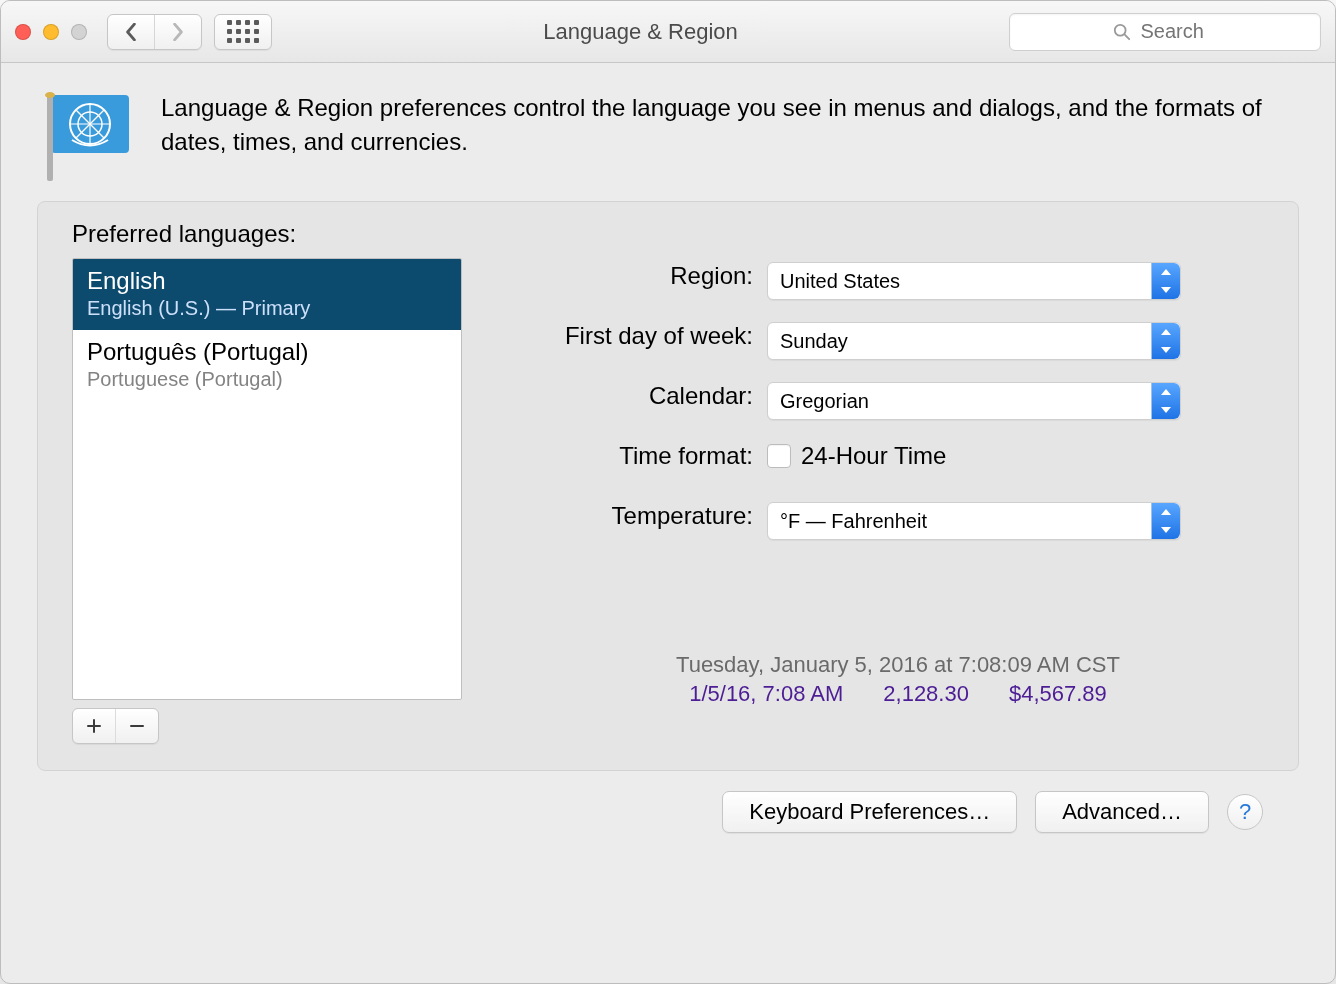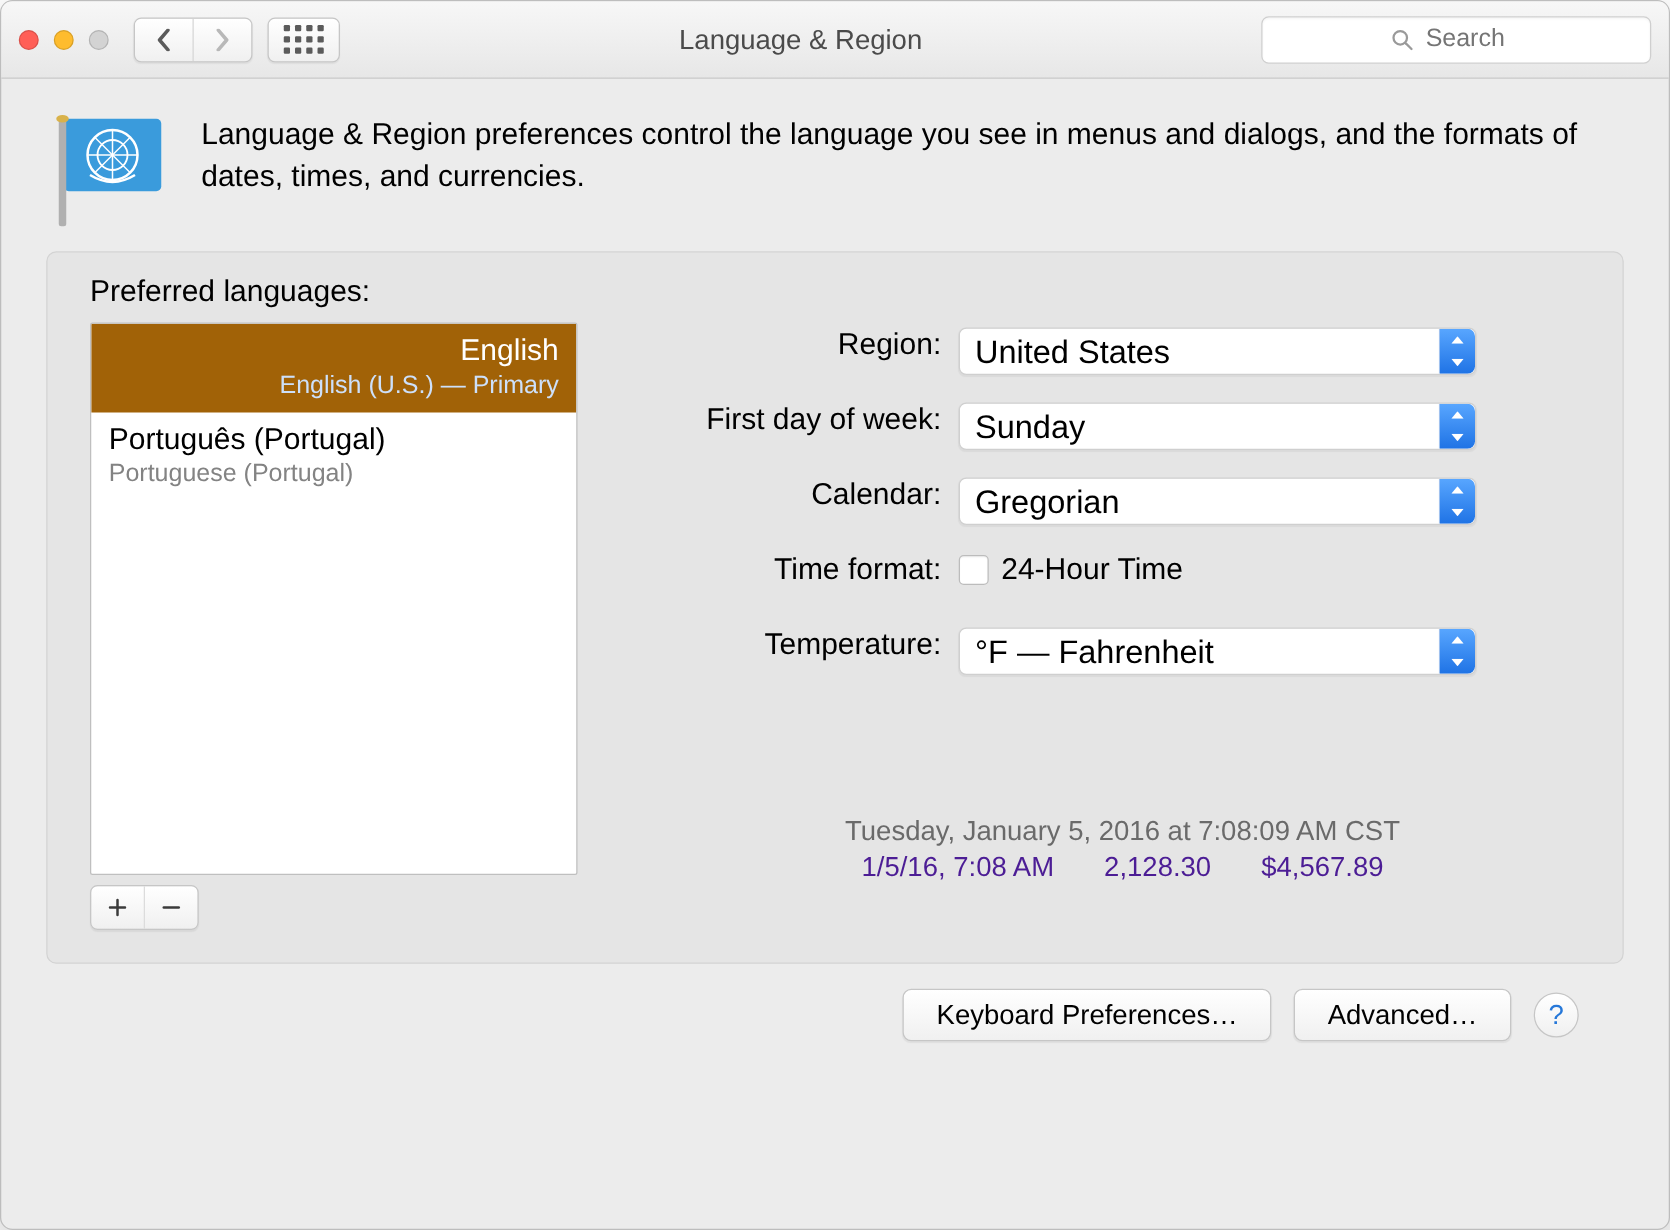--- a/index.html
+++ b/index.html
@@ -29,31 +29,31 @@
   .flagicon{width:96px;height:80px;position:relative;flex-shrink:0;}
   .flagicon svg{display:block;}
   .introtext{font-size:24px;color:#000;line-height:1.4;}
   
   .card{background:#e5e5e5;border:1px solid #d3d3d3;border-radius:8px;padding:18px 34px 26px 34px;box-sizing:border-box;}
   .preflabel{font-size:24px;color:#000;margin-bottom:10px;}
   .cardbody{display:flex;gap:70px;}
   .leftcol{width:390px;}
   .listbox{border:1px solid #bfbfbf;background:#fff;height:440px;border-radius:2px;overflow:hidden;}
   .langitem{padding:8px 14px 10px 14px;}
-  .langitem.selected{background:#a16207;color:#fff;text-align:right;}
+  .langitem.selected{background:#0c4a6e;color:#fff;}
   .langname{font-size:24px;}
   .langsub{font-size:20px;color:#838383;margin-top:2px;}
   .langitem.selected .langsub{color:#cde0fa;}
   .addremove{display:inline-flex;border:1px solid #c6c6c6;border-radius:6px;background:linear-gradient(#ffffff,#f0f0f0);margin-top:8px;box-shadow:0 1px 1px rgba(0,0,0,0.06);}
   .arbtn{width:42px;height:34px;display:flex;align-items:center;justify-content:center;font-size:22px;color:#3b3b3b;}
   .arbtn:first-child{border-right:1px solid #dcdcdc;}
   .rightcol{flex:1;padding-top:4px;}
   .row{display:flex;align-items:flex-start;height:60px;}
   .rowlabel{width:235px;text-align:right;font-size:24px;color:#000;padding-right:14px;box-sizing:border-box;}
-  .select{position:relative;flex:1;max-width:400px;height:36px;border:1px solid #cfcfcf;border-radius:6px;background:#fff;display:flex;align-items:center;padding-left:12px;font-size:26px;color:#000;box-shadow:0 1px 1px rgba(0,0,0,0.05);}
+  .select{position:relative;flex:1;max-width:400px;height:36px;border:1px solid #cfcfcf;border-radius:6px;background:#fff;display:flex;align-items:center;padding-left:12px;font-size:20px;color:#000;box-shadow:0 1px 1px rgba(0,0,0,0.05);}
   .stepper{position:absolute;right:0;top:0;bottom:0;width:28px;border-left:1px solid #9fc1ee;border-radius:0 6px 6px 0;background:linear-gradient(#58a6ff,#1f73e5);display:flex;flex-direction:column;}
   .stepper div{flex:1;display:flex;align-items:center;justify-content:center;}
   .stepper svg{fill:#fff;}
   .checkbox{width:22px;height:22px;border:1px solid #bcbcbc;border-radius:4px;background:#fff;margin-right:10px;box-shadow:inset 0 1px 1px rgba(0,0,0,0.05);}
   .checklabel{font-size:24px;color:#000;}
   .samples{text-align:center;margin-top:86px;}
   .samples .line{font-size:22px;color:#6a6a6a;line-height:1.5;}
   .sampleparts{display:flex;justify-content:center;gap:40px;font-size:22px;color:#4c1d95;}
   
   .bottom{display:flex;justify-content:flex-end;align-items:center;gap:18px;padding:20px 36px 0 0;}

